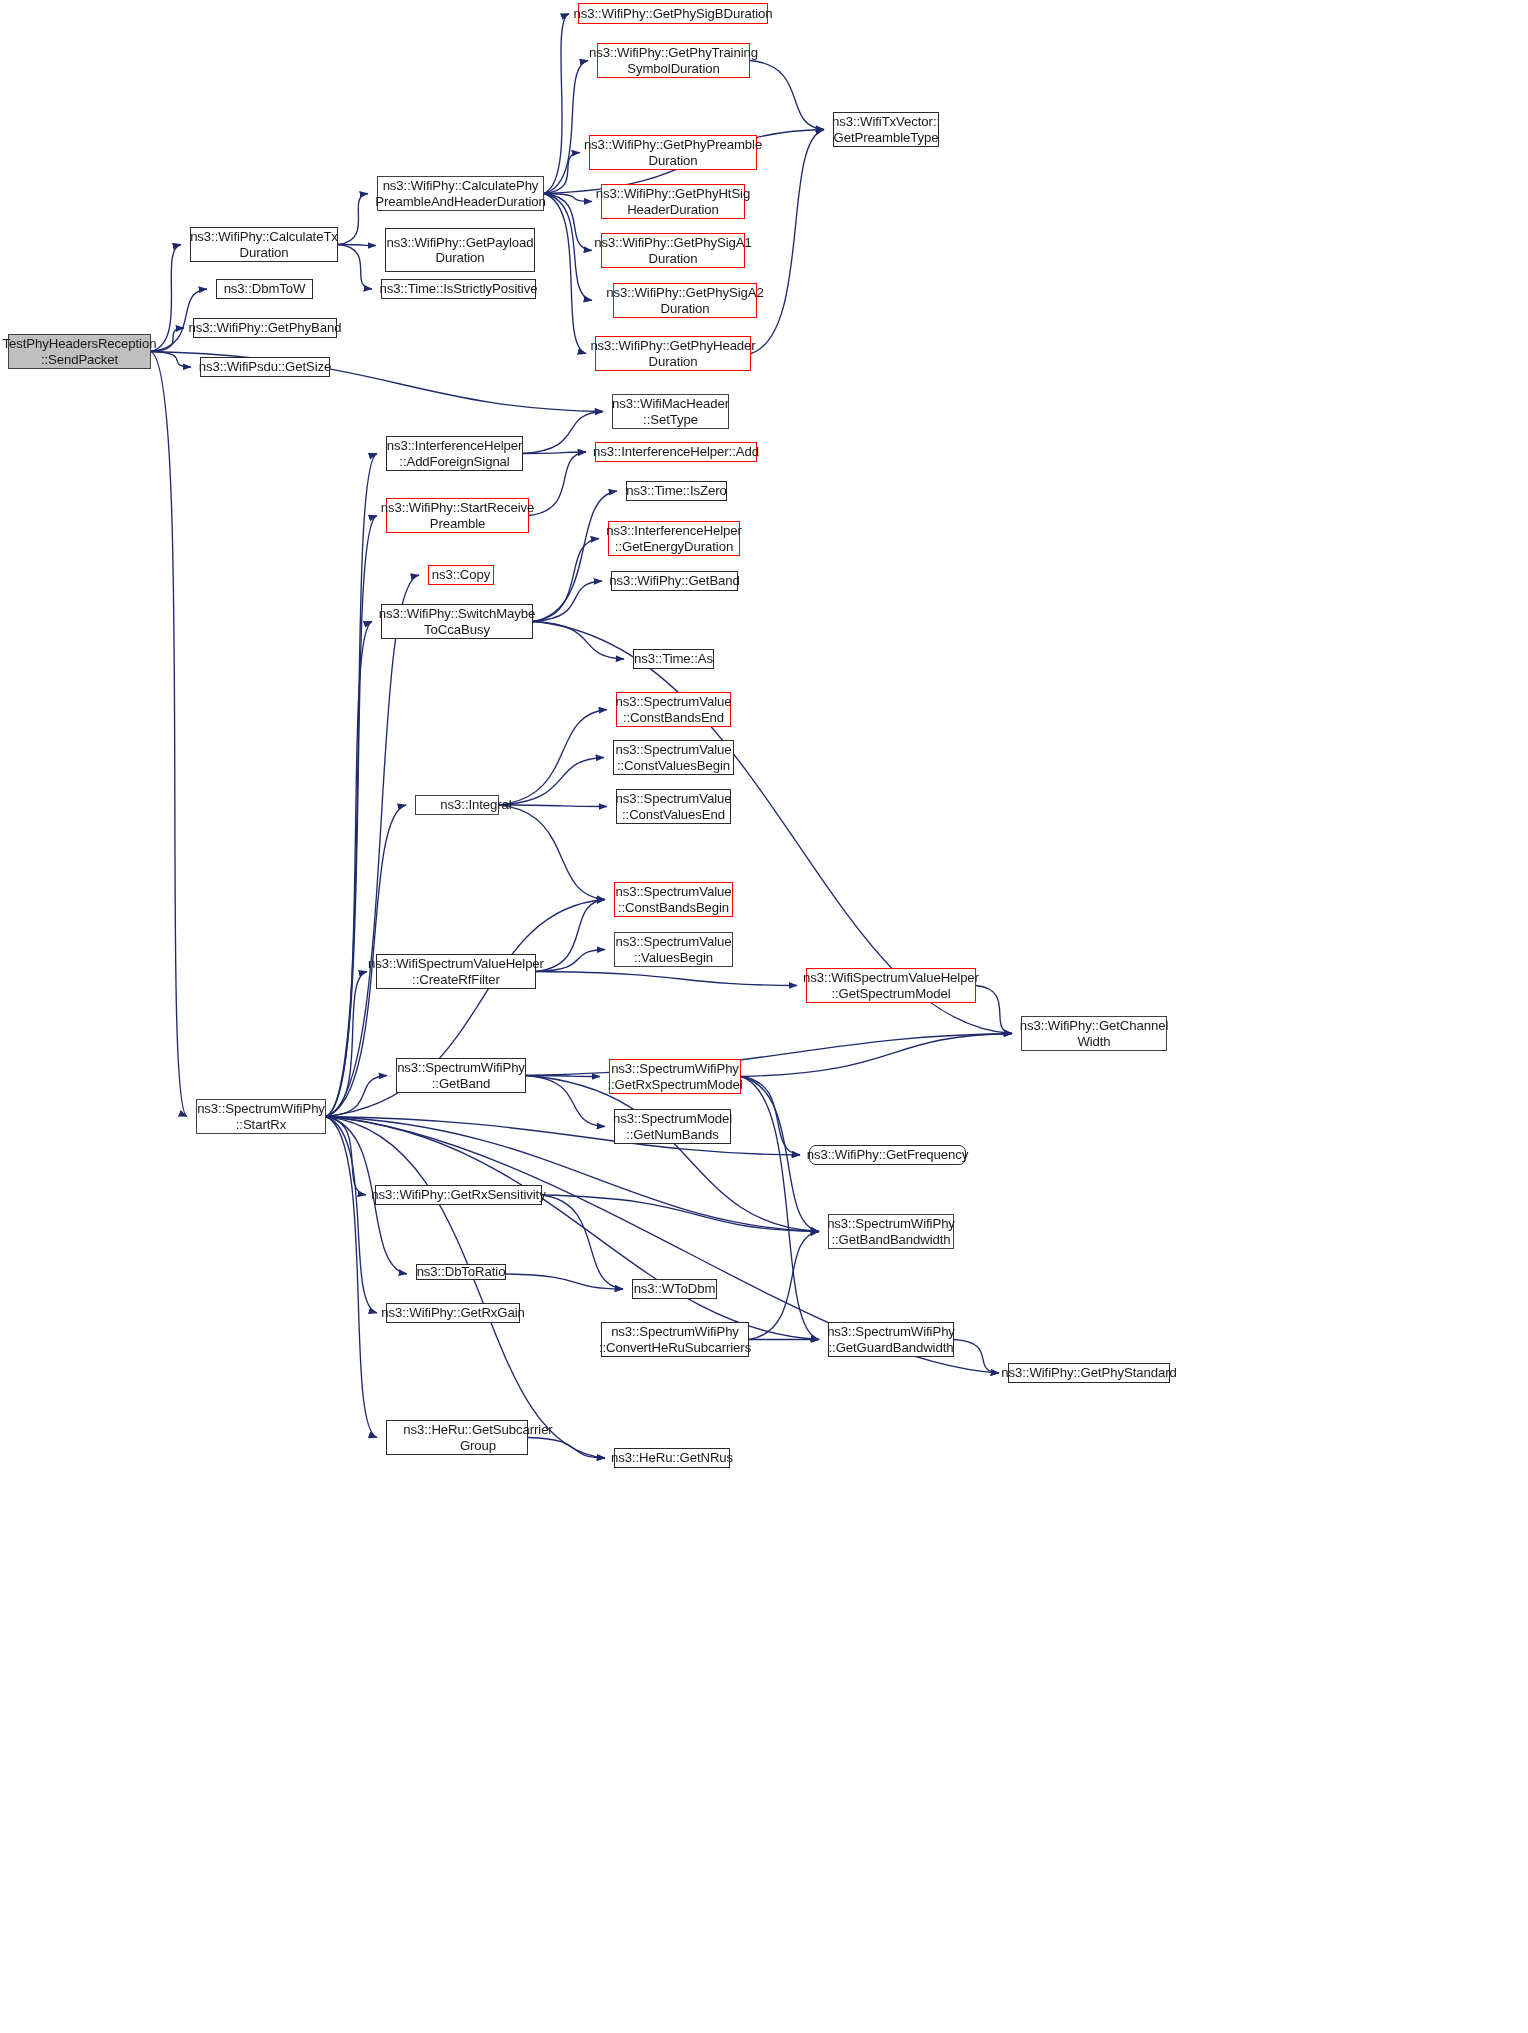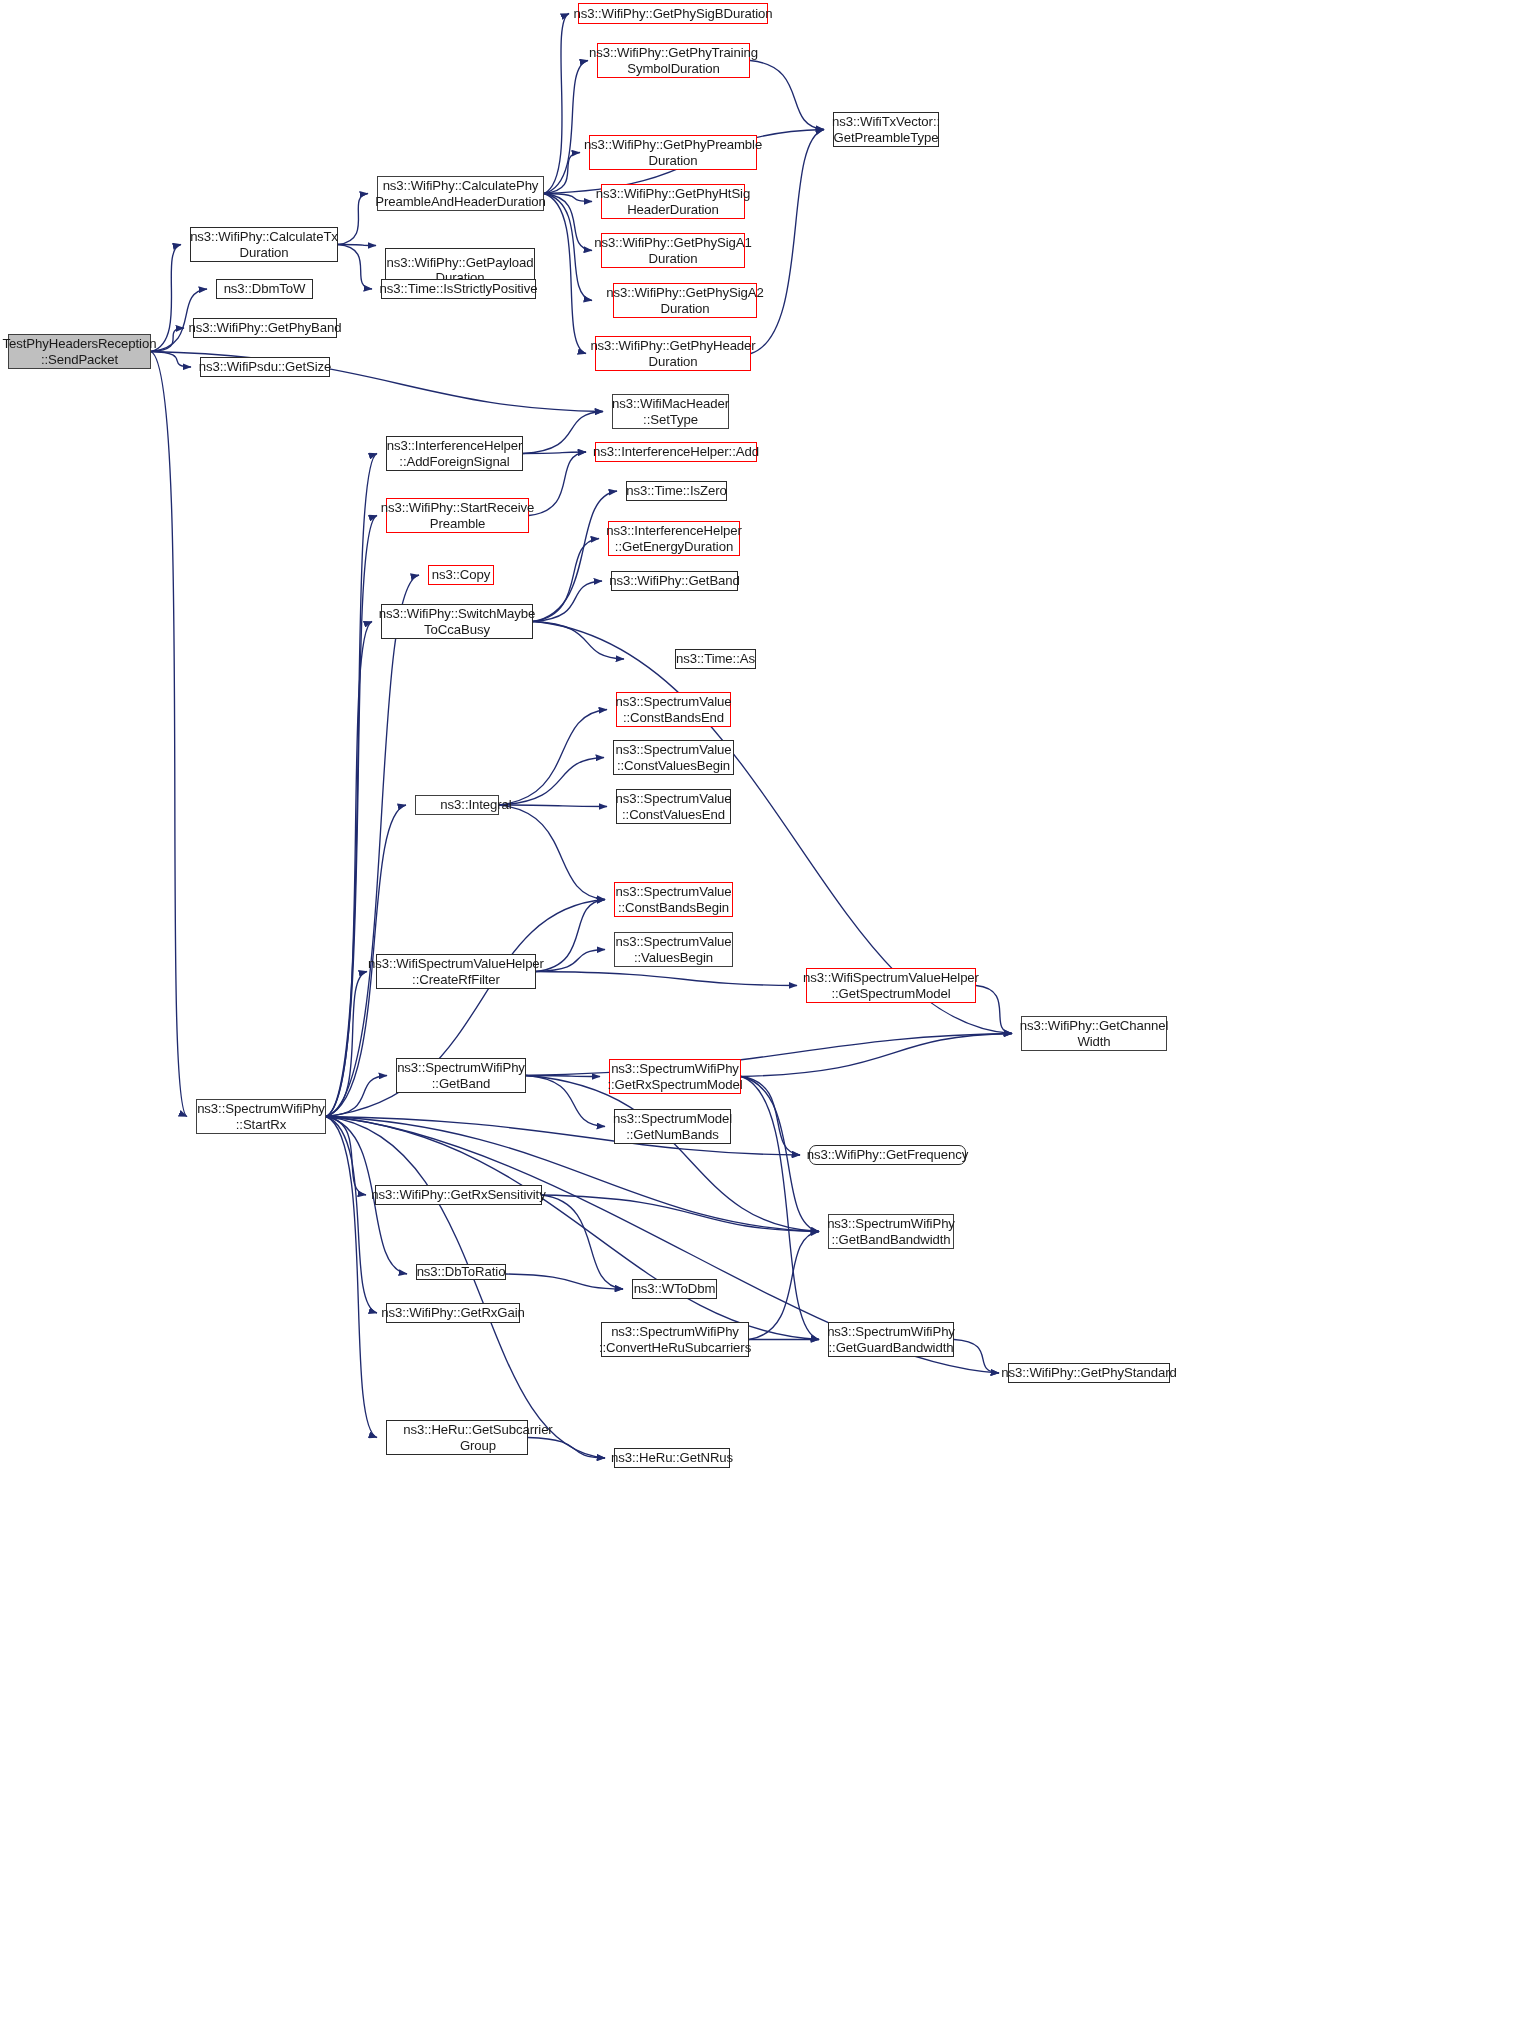--- a/index.html
+++ b/index.html
@@ -133,21 +133,21 @@
   </svg>
 <div class="node current" style="left: 8px; top: 334px; width: 143px; height: 35px;">TestPhyHeadersReception
 ::SendPacket</div>
     <div class="node" style="left: 190px; top: 227px; width: 148px; height: 35px;">ns3::WifiPhy::CalculateTx
 Duration</div>
     <div class="node" style="left: 216px; top: 279px; width: 97px; height: 20px;">ns3::DbmToW</div>
     <div class="node" style="left: 193px; top: 318px; width: 144px; height: 20px;">ns3::WifiPhy::GetPhyBand</div>
     <div class="node" style="left: 200px; top: 357px; width: 130px; height: 20px;">ns3::WifiPsdu::GetSize</div>
     <div class="node thick" style="left: 377px; top: 176px; width: 167px; height: 35px;">ns3::WifiPhy::CalculatePhy
 PreambleAndHeaderDuration</div>
-    <div class="node" style="left: 385px; top: 228px; width: 150px; height: 44px; margin-top: 20px;">ns3::WifiPhy::GetPayload
+    <div class="node" style="left: 385px; top: 228px; width: 150px; height: 44px;">ns3::WifiPhy::GetPayload
 Duration</div>
     <div class="node" style="left: 381px; top: 279px; width: 155px; height: 20px;">ns3::Time::IsStrictlyPositive</div>
     <div class="node red" style="left: 578px; top: 3px; width: 190px; height: 21px;">ns3::WifiPhy::GetPhySigBDuration</div>
     <div class="node red" style="left: 597px; top: 43px; width: 153px; height: 35px;">ns3::WifiPhy::GetPhyTraining
 SymbolDuration</div>
     <div class="node red" style="left: 589px; top: 135px; width: 168px; height: 35px;">ns3::WifiPhy::GetPhyPreamble
 Duration</div>
     <div class="node red" style="left: 601px; top: 184px; width: 144px; height: 35px;">ns3::WifiPhy::GetPhyHtSig
 HeaderDuration</div>
     <div class="node red" style="left: 601px; top: 233px; width: 144px; height: 35px;">ns3::WifiPhy::GetPhySigA1
@@ -165,21 +165,21 @@
     <div class="node red" style="left: 595px; top: 442px; width: 162px; height: 20px;">ns3::InterferenceHelper::Add</div>
     <div class="node red" style="left: 386px; top: 498px; width: 143px; height: 35px;">ns3::WifiPhy::StartReceive
 Preamble</div>
     <div class="node" style="left: 626px; top: 481px; width: 101px; height: 20px;">ns3::Time::IsZero</div>
     <div class="node red" style="left: 608px; top: 521px; width: 132px; height: 35px;">ns3::InterferenceHelper
 ::GetEnergyDuration</div>
     <div class="node red" style="left: 428px; top: 565px; width: 66px; height: 20px;">ns3::Copy</div>
     <div class="node" style="left: 611px; top: 571px; width: 127px; height: 20px;">ns3::WifiPhy::GetBand</div>
     <div class="node" style="left: 381px; top: 604px; width: 152px; height: 35px;">ns3::WifiPhy::SwitchMaybe
 ToCcaBusy</div>
-    <div class="node" style="left: 633px; top: 649px; width: 81px; height: 20px; margin-left: 42px;">ns3::Time::As</div>
+    <div class="node" style="left: 633px; top: 649px; width: 81px; height: 20px;">ns3::Time::As</div>
     <div class="node red" style="left: 616px; top: 692px; width: 115px; height: 35px;">ns3::SpectrumValue
 ::ConstBandsEnd</div>
     <div class="node" style="left: 613px; top: 740px; width: 121px; height: 35px;">ns3::SpectrumValue
 ::ConstValuesBegin</div>
     <div class="node" style="left: 616px; top: 789px; width: 115px; height: 35px;">ns3::SpectrumValue
 ::ConstValuesEnd</div>
     <div class="node thick" style="left: 415px; top: 795px; width: 84px; height: 20px; padding-left: 40px;">ns3::Integral</div>
     <div class="node red" style="left: 614px; top: 882px; width: 119px; height: 35px;">ns3::SpectrumValue
 ::ConstBandsBegin</div>
     <div class="node thick" style="left: 614px; top: 932px; width: 119px; height: 35px;">ns3::SpectrumValue

